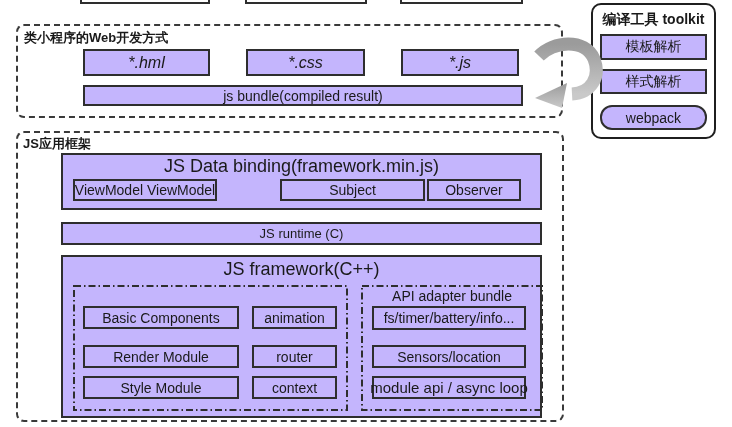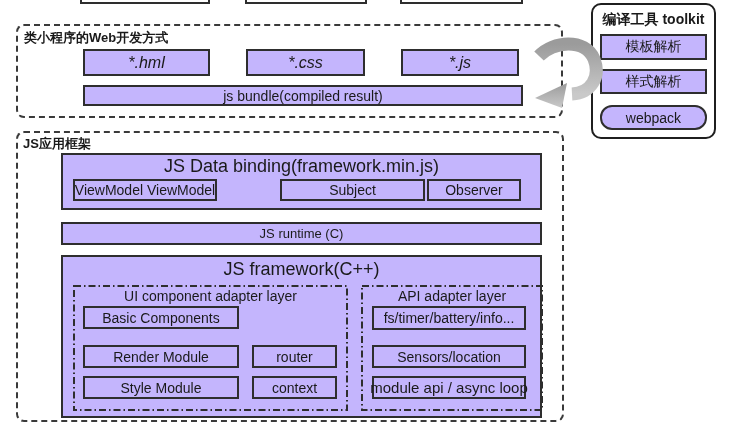--- a/index.html
+++ b/index.html
@@ -87,33 +87,33 @@
 
     <div class="cbox f15" style="left:43px;top:89px;width:481px;height:23px;">JS runtime (C)</div>
 
     <div class="cbox" style="left:43px;top:122px;width:481px;height:163px;">
       <div class="center-label f135" style="top:2px;">JS framework(C++)</div>
 
       <div class="abs" style="left:10px;top:28px;width:275px;height:126px;">
         <svg class="layer-svg" width="275" height="126">
           <rect x="1" y="1" width="273" height="124" fill="none" stroke="#2e2e2e" stroke-width="2" stroke-dasharray="7 3 1.5 3"></rect>
         </svg>
-        <div class="layer-title">UI component adapter layer</div>
         <div class="cbox f14" style="left:10px;top:21px;width:156px;height:23px;">Basic Components</div>
+        <div class="cbox f14" style="left:179px;top:21px;width:85px;height:23px;">animation</div>
         <div class="cbox f14" style="left:10px;top:60px;width:156px;height:23px;">Render Module</div>
         <div class="cbox f14" style="left:179px;top:60px;width:85px;height:23px;">router</div>
         <div class="cbox f14" style="left:10px;top:91px;width:156px;height:23px;">Style Module</div>
         <div class="cbox f14" style="left:179px;top:91px;width:85px;height:23px;">context</div>
       </div>
 
       <div class="abs" style="left:298px;top:28px;width:182px;height:126px;">
         <svg class="layer-svg" width="182" height="126">
           <rect x="1" y="1" width="180" height="124" fill="none" stroke="#2e2e2e" stroke-width="2" stroke-dasharray="7 3 1.5 3"></rect>
         </svg>
-        <div class="layer-title">API adapter layer</div>
+        <div class="layer-title">API adapter bundle</div>
         <div class="cbox f14" style="left:11px;top:21px;width:154px;height:24px;">fs/timer/battery/info...</div>
         <div class="cbox f14" style="left:11px;top:60px;width:154px;height:23px;">Sensors/location</div>
         <div class="cbox f13" style="left:11px;top:91px;width:154px;height:23px;">module api / async loop</div>
       </div>
     </div>
   </div>
 
 </div>
 
 </body></html>

